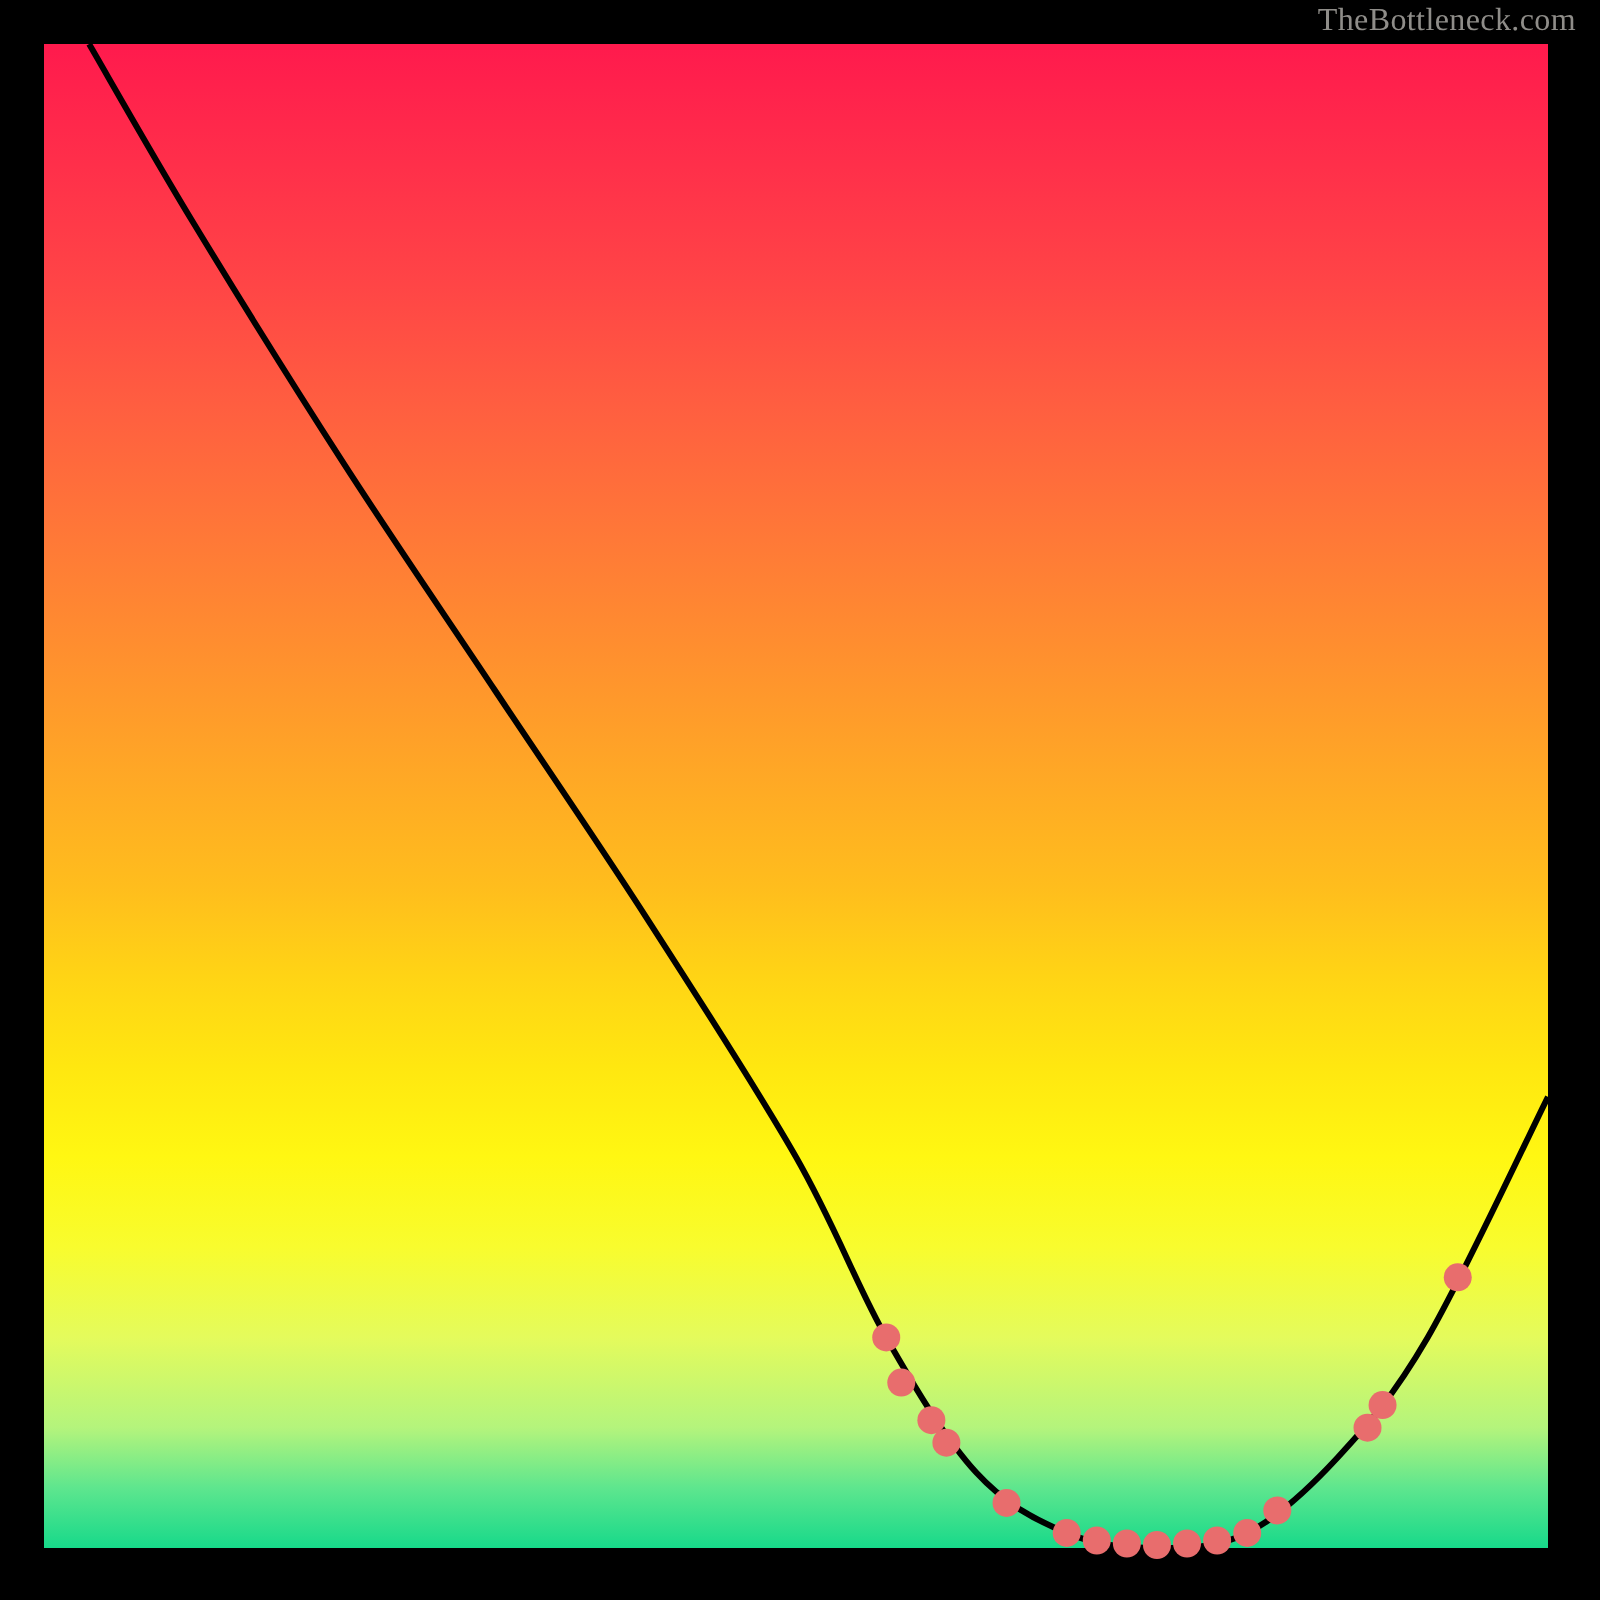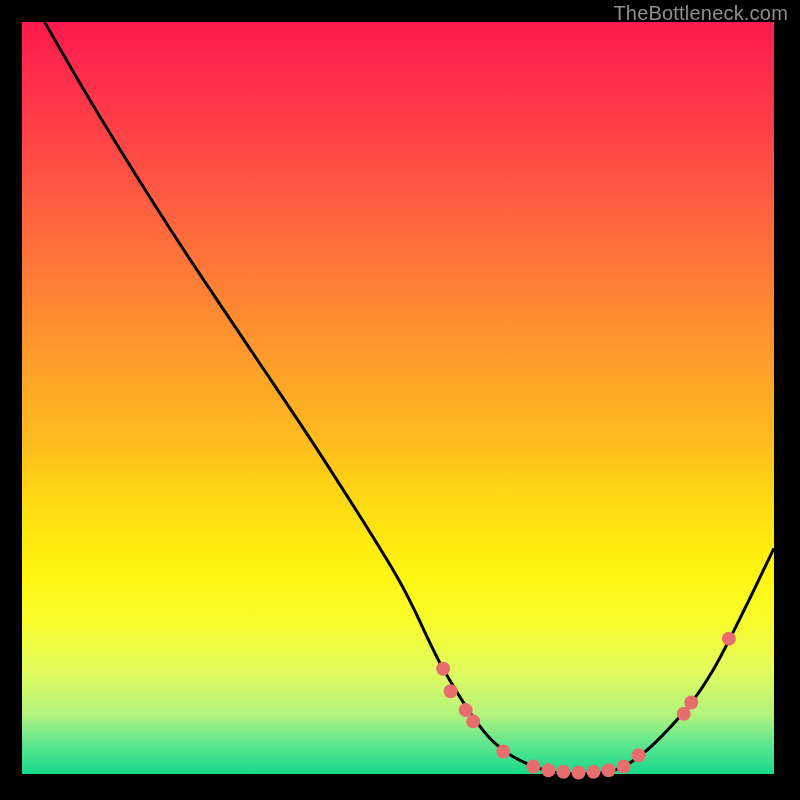--- a/index.html
+++ b/index.html
@@ -47,22 +47,22 @@
     top: 0;
     width: 800px;
     height: 800px;
     pointer-events: none;
   }
   .watermark {
     position: absolute;
     right: 12px;
     top: 2px;
     color: #8f8d89;
-    font-family: Liberation Sans, sans-serif;
-    font-size: 20px;
+    font-family: Liberation Serif, serif;
+    font-size: 16px;
     letter-spacing: 0.2px;
   }
 </style>
 </head>
 <body>
 
 <div class="canvas">
   <div class="plot-area"></div>
   <svg class="curve-svg" viewBox="0 0 800 800">
     <g id="curve-group">

